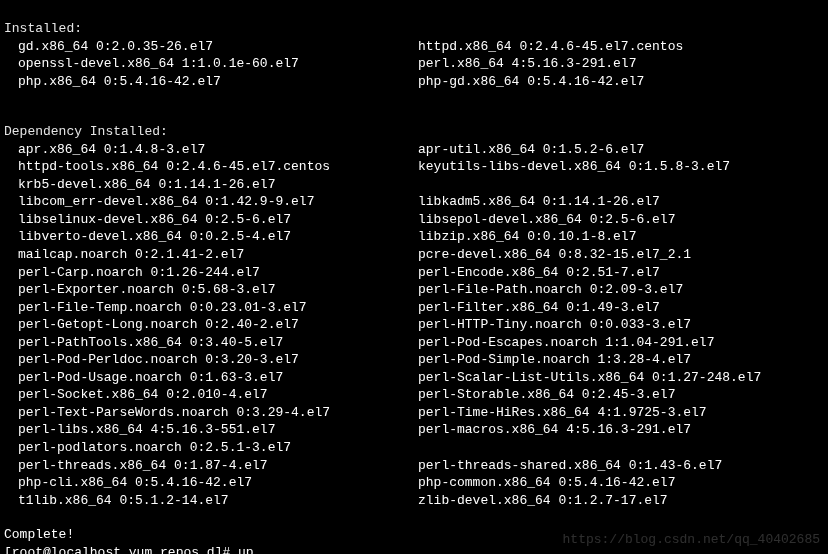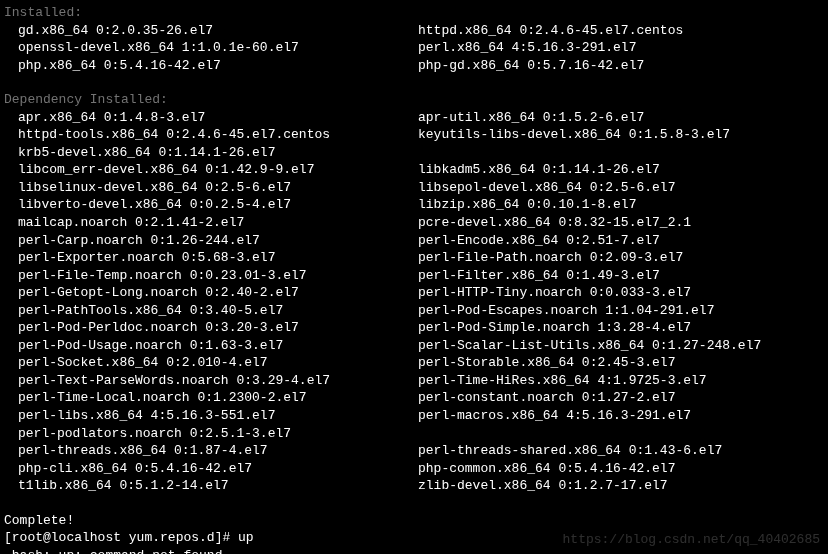--- a/index.html
+++ b/index.html
@@ -12,21 +12,22 @@
       color: #fff;
       font-family: "Courier New", monospace;
       font-size: 13px;
       line-height: 1.35;
       padding: 4px 4px;
       width: 828px;
       height: 554px;
       overflow: hidden;
     }
     .section-header {
-      color: #737373;
+      color: #e5e5e5;
+      margin-top: 16px;
     }
     .indent {
       padding-left: 14px;
     }
     .two-col {
       display: flex;
     }
     .col-left {
       width: 400px;
       flex-shrink: 0;
@@ -63,21 +64,21 @@
     <div class="two-col">
       <div class="col-left">gd.x86_64 0:2.0.35-26.el7</div>
       <div class="col-right">httpd.x86_64 0:2.4.6-45.el7.centos</div>
     </div>
     <div class="two-col">
       <div class="col-left">openssl-devel.x86_64 1:1.0.1e-60.el7</div>
       <div class="col-right">perl.x86_64 4:5.16.3-291.el7</div>
     </div>
     <div class="two-col">
       <div class="col-left">php.x86_64 0:5.4.16-42.el7</div>
-      <div class="col-right">php-gd.x86_64 0:5.7.16-42.el7</div>
+      <div class="col-right">php-gd.x86_64 0:5.4.16-42.el7</div>
     </div>
   </div>
 
   <div class="spacer"></div>
 
   <div class="section-header">Dependency Installed:</div>
   <div class="indent" id="deps-container">
   <div class="two-col">
         <div class="col-left">apr.x86_64 0:1.4.8-3.el7</div>
         <div class="col-right">apr-util.x86_64 0:1.5.2-6.el7</div>
@@ -135,24 +136,20 @@
       </div>
       <div class="two-col">
         <div class="col-left">perl-Socket.x86_64 0:2.010-4.el7</div>
         <div class="col-right">perl-Storable.x86_64 0:2.45-3.el7</div>
       </div>
       <div class="two-col">
         <div class="col-left">perl-Text-ParseWords.noarch 0:3.29-4.el7</div>
         <div class="col-right">perl-Time-HiRes.x86_64 4:1.9725-3.el7</div>
       </div>
       <div class="two-col">
-        <div class="col-left">perl-Time-Local.noarch 0:1.2300-2.el7</div>
-        <div class="col-right">perl-constant.noarch 0:1.27-2.el7</div>
-      </div>
-      <div class="two-col">
         <div class="col-left">perl-libs.x86_64 4:5.16.3-551.el7</div>
         <div class="col-right">perl-macros.x86_64 4:5.16.3-291.el7</div>
       </div>
       <div class="two-col">
         <div class="col-right">perl-podlators.noarch 0:2.5.1-3.el7</div>
       </div>
       <div class="two-col">
         <div class="col-left">perl-threads.x86_64 0:1.87-4.el7</div>
         <div class="col-right">perl-threads-shared.x86_64 0:1.43-6.el7</div>
       </div>

